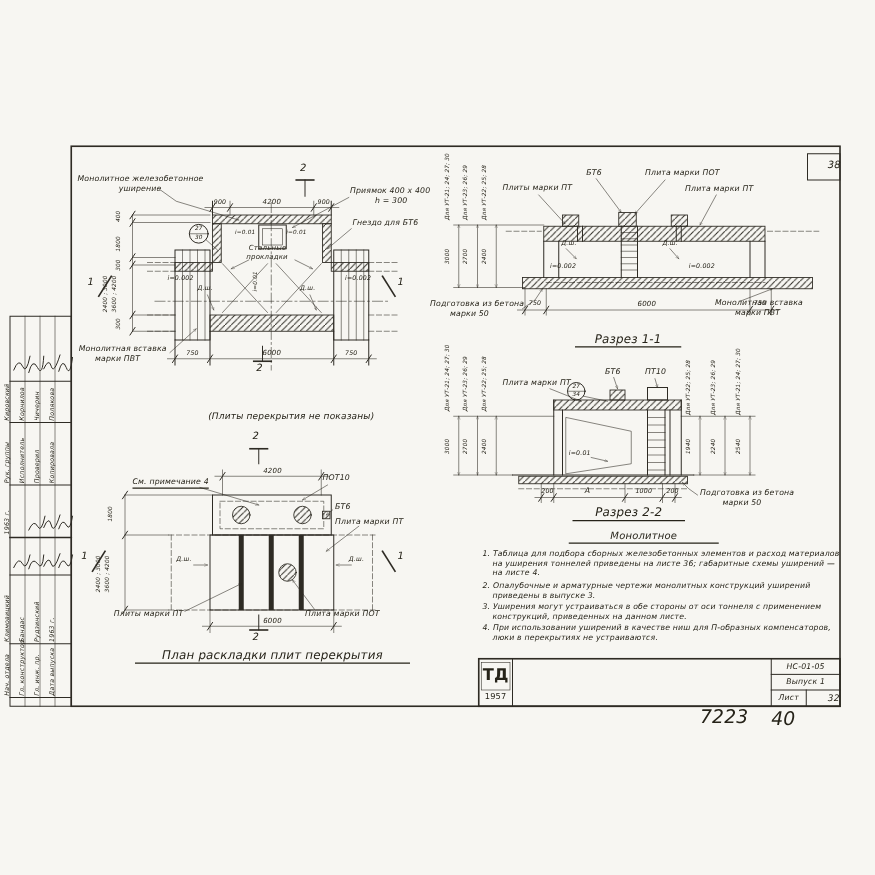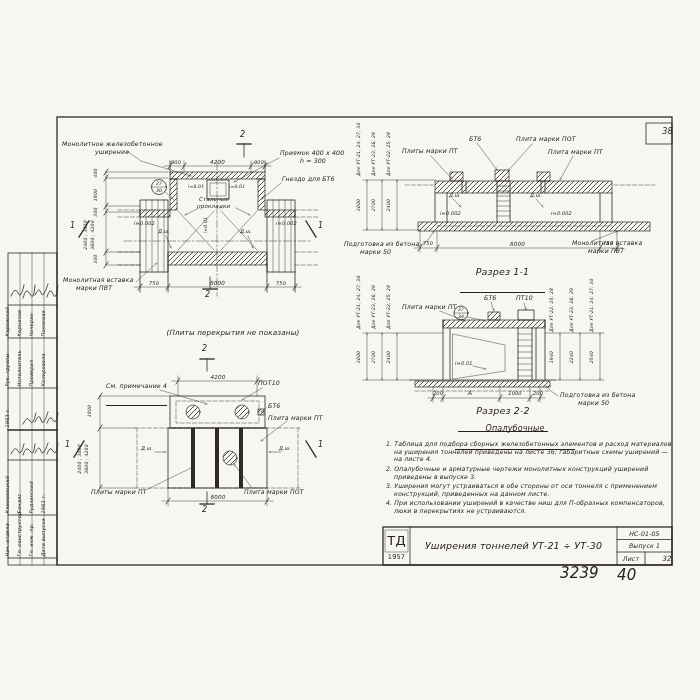--- a/index.html
+++ b/index.html
@@ -8,23 +8,23 @@
   #canvas svg{position:absolute;left:0;top:0;}
   svg line,svg path,svg rect,svg circle,svg polyline,svg polygon{stroke:#2e2b24;stroke-width:.8;fill:none;stroke-linecap:square;}
   .sw12{stroke-width:1.3}.sw5{stroke-width:.45}.dsh{stroke-dasharray:4 2.2}.dd{stroke-dasharray:8 2.5 1.5 2.5}
   .hf{fill:url(#h1);stroke:#2e2b24;stroke-width:.7}
   .blk{fill:#2e2b24;stroke:none}
   .lbl{position:absolute;font-style:italic;color:#262319;white-space:nowrap;line-height:1.1;letter-spacing:.15px;}
   .s45{font-size:4.6px}.s5{font-size:5px}.s55{font-size:5.6px}.s6{font-size:6.2px}.s65{font-size:6.6px}
   .s7{font-size:7.2px}.s8{font-size:8px}.s9{font-size:9.5px}.s13{font-size:13px}.s15{font-size:15px}
   .ctr{text-align:center}
   .rot{transform-origin:0 100%;transform:rotate(-90deg);}
-  .und{border-bottom:1.1px solid #262319;padding-bottom:15px}
+  .und{border-bottom:1.1px solid #262319;padding-bottom:0}
   .wrap{white-space:normal;line-height:1.24;text-indent:-8px;padding-left:8px;}
-  .bold{font-weight:normal}
+  .bold{font-weight:bold}
 </style>
 </head>
 <body>
 
 <div id="canvas">
 
 <svg width="700" height="700" viewBox="0 0 700 700">
   <defs>
     <pattern id="h1" width="5" height="5" patternUnits="userSpaceOnUse">
       <path d="M0,5 L5,0" stroke="#2e2b24" stroke-width="0.4"></path>
@@ -390,20 +390,21 @@
 <div class="lbl s55 ctr" style="left:198px;top:493.5px;width:40px">6000</div>
 <div class="lbl s45 rot ctr" style="left:92px;top:421px;width:30px">1800</div>
 <div class="lbl s45 rot ctr" style="left:82px;top:476px;width:44px">2400 ; 3000</div>
 <div class="lbl s45 rot ctr" style="left:89px;top:476px;width:44px">3600 ; 4200</div>
 <div class="lbl s5" style="left:141px;top:446px">Д.ш.</div>
 <div class="lbl s5" style="left:279px;top:446px">Д.ш.</div>
 <div class="lbl s8" style="left:202px;top:345px">2</div>
 <div class="lbl s8" style="left:202px;top:506px">2</div>
 <div class="lbl s8" style="left:65px;top:441px">1</div>
 <div class="lbl s8" style="left:318px;top:441px">1</div>
+<div class="lbl s9 und ctr" style="left:108px;top:520px;width:220px">План раскладки плит перекрытия</div>
 
 <div class="lbl s45 rot" style="left:361px;top:171px;width:52px">Для УТ-21; 24; 27; 30</div>
 <div class="lbl s45 rot" style="left:376px;top:171px;width:52px">Для УТ-23; 26; 29</div>
 <div class="lbl s45 rot" style="left:391px;top:171px;width:52px">Для УТ-22; 25; 28</div>
 <div class="lbl s45 rot ctr" style="left:361px;top:212px;width:24px">3000</div>
 <div class="lbl s45 rot ctr" style="left:376px;top:212px;width:24px">2700</div>
 <div class="lbl s45 rot ctr" style="left:391px;top:212px;width:24px">2400</div>
 <div class="lbl s6" style="left:402px;top:148px">Плиты марки ПТ</div>
 <div class="lbl s6" style="left:469px;top:136px">БТ6</div>
 <div class="lbl s6" style="left:516px;top:136px">Плита марки ПОТ</div>
@@ -440,34 +441,33 @@
 <div class="lbl s45 ctr" style="left:454px;top:314px;width:14px">34</div>
 <div class="lbl s5" style="left:455px;top:361px">i=0.01</div>
 <div class="lbl s5 ctr" style="left:428px;top:391px;width:20px">200</div>
 <div class="lbl s6 ctr" style="left:460px;top:390px;width:20px">А</div>
 <div class="lbl s5 ctr" style="left:502px;top:391px;width:26px">1000</div>
 <div class="lbl s5 ctr" style="left:528px;top:391px;width:20px">200</div>
 <div class="lbl s6" style="left:560px;top:392px">Подготовка из бетона</div>
 <div class="lbl s6" style="left:578px;top:400px">марки 50</div>
 <div class="lbl s9 und ctr" style="left:458px;top:406px;width:90px">Разрез 2-2</div>
 
-<div class="lbl s8 und ctr" style="left:455px;top:425px;width:120px">Опалубочные</div>
+<div class="lbl s8 und ctr" style="left:455px;top:425px;width:120px">Монолитное</div>
 <div class="lbl s6 wrap" style="left:386px;top:440px;width:282px">1. Таблица для подбора сборных железобетонных элементов и расход материалов на уширения тоннелей приведены на листе 36; габаритные схемы уширений — на листе 4.</div>
 <div class="lbl s6 wrap" style="left:386px;top:465px;width:282px">2. Опалубочные и арматурные чертежи монолитных конструкций уширений приведены в выпуске 3.</div>
 <div class="lbl s6 wrap" style="left:386px;top:482px;width:282px">3. Уширения могут устраиваться в обе стороны от оси тоннеля с применением конструкций, приведенных на данном листе.</div>
 <div class="lbl s6 wrap" style="left:386px;top:499px;width:282px">4. При использовании уширений в качестве ниш для П-образных компенсаторов, люки в перекрытиях не устраиваются.</div>
 
 <div class="lbl s13 bold ctr" style="left:385px;top:534px;width:23px;font-style:normal">ТД</div>
 <div class="lbl s65 ctr" style="left:384px;top:554px;width:25px;font-style:normal">1957</div>
-<div class="lbl s9 ctr" style="left:412px;top:541px;width:203px">Уширения тоннелей УТ-21 ÷ УТ-30</div>
 <div class="lbl s6 ctr" style="left:618px;top:530.5px;width:53px">НС-01-05</div>
 <div class="lbl s6 ctr" style="left:618px;top:542.5px;width:53px">Выпуск 1</div>
 <div class="lbl s6 ctr" style="left:618px;top:555.5px;width:26px">Лист</div>
 <div class="lbl s7 ctr" style="left:646px;top:555px;width:42px">32</div>
-<div class="lbl s15" style="left:560px;top:565px">3239</div>
+<div class="lbl s15" style="left:560px;top:565px">7223</div>
 <div class="lbl s15" style="left:617px;top:567px">40</div>
 
 <div class="lbl s5 rot" style="left:10px;top:331px;width:31px">Кировский</div>
 <div class="lbl s5 rot" style="left:22px;top:331px;width:31px">Корнилов</div>
 <div class="lbl s5 rot" style="left:34px;top:331px;width:31px">Чичерин</div>
 <div class="lbl s5 rot" style="left:46px;top:331px;width:31px">Полякова</div>
 <div class="lbl s5 rot" style="left:10px;top:381px;width:48px">Рук. группы</div>
 <div class="lbl s5 rot" style="left:22px;top:381px;width:48px">Исполнитель</div>
 <div class="lbl s5 rot" style="left:34px;top:381px;width:48px">Проверил</div>
 <div class="lbl s5 rot" style="left:46px;top:381px;width:48px">Копировала</div>

